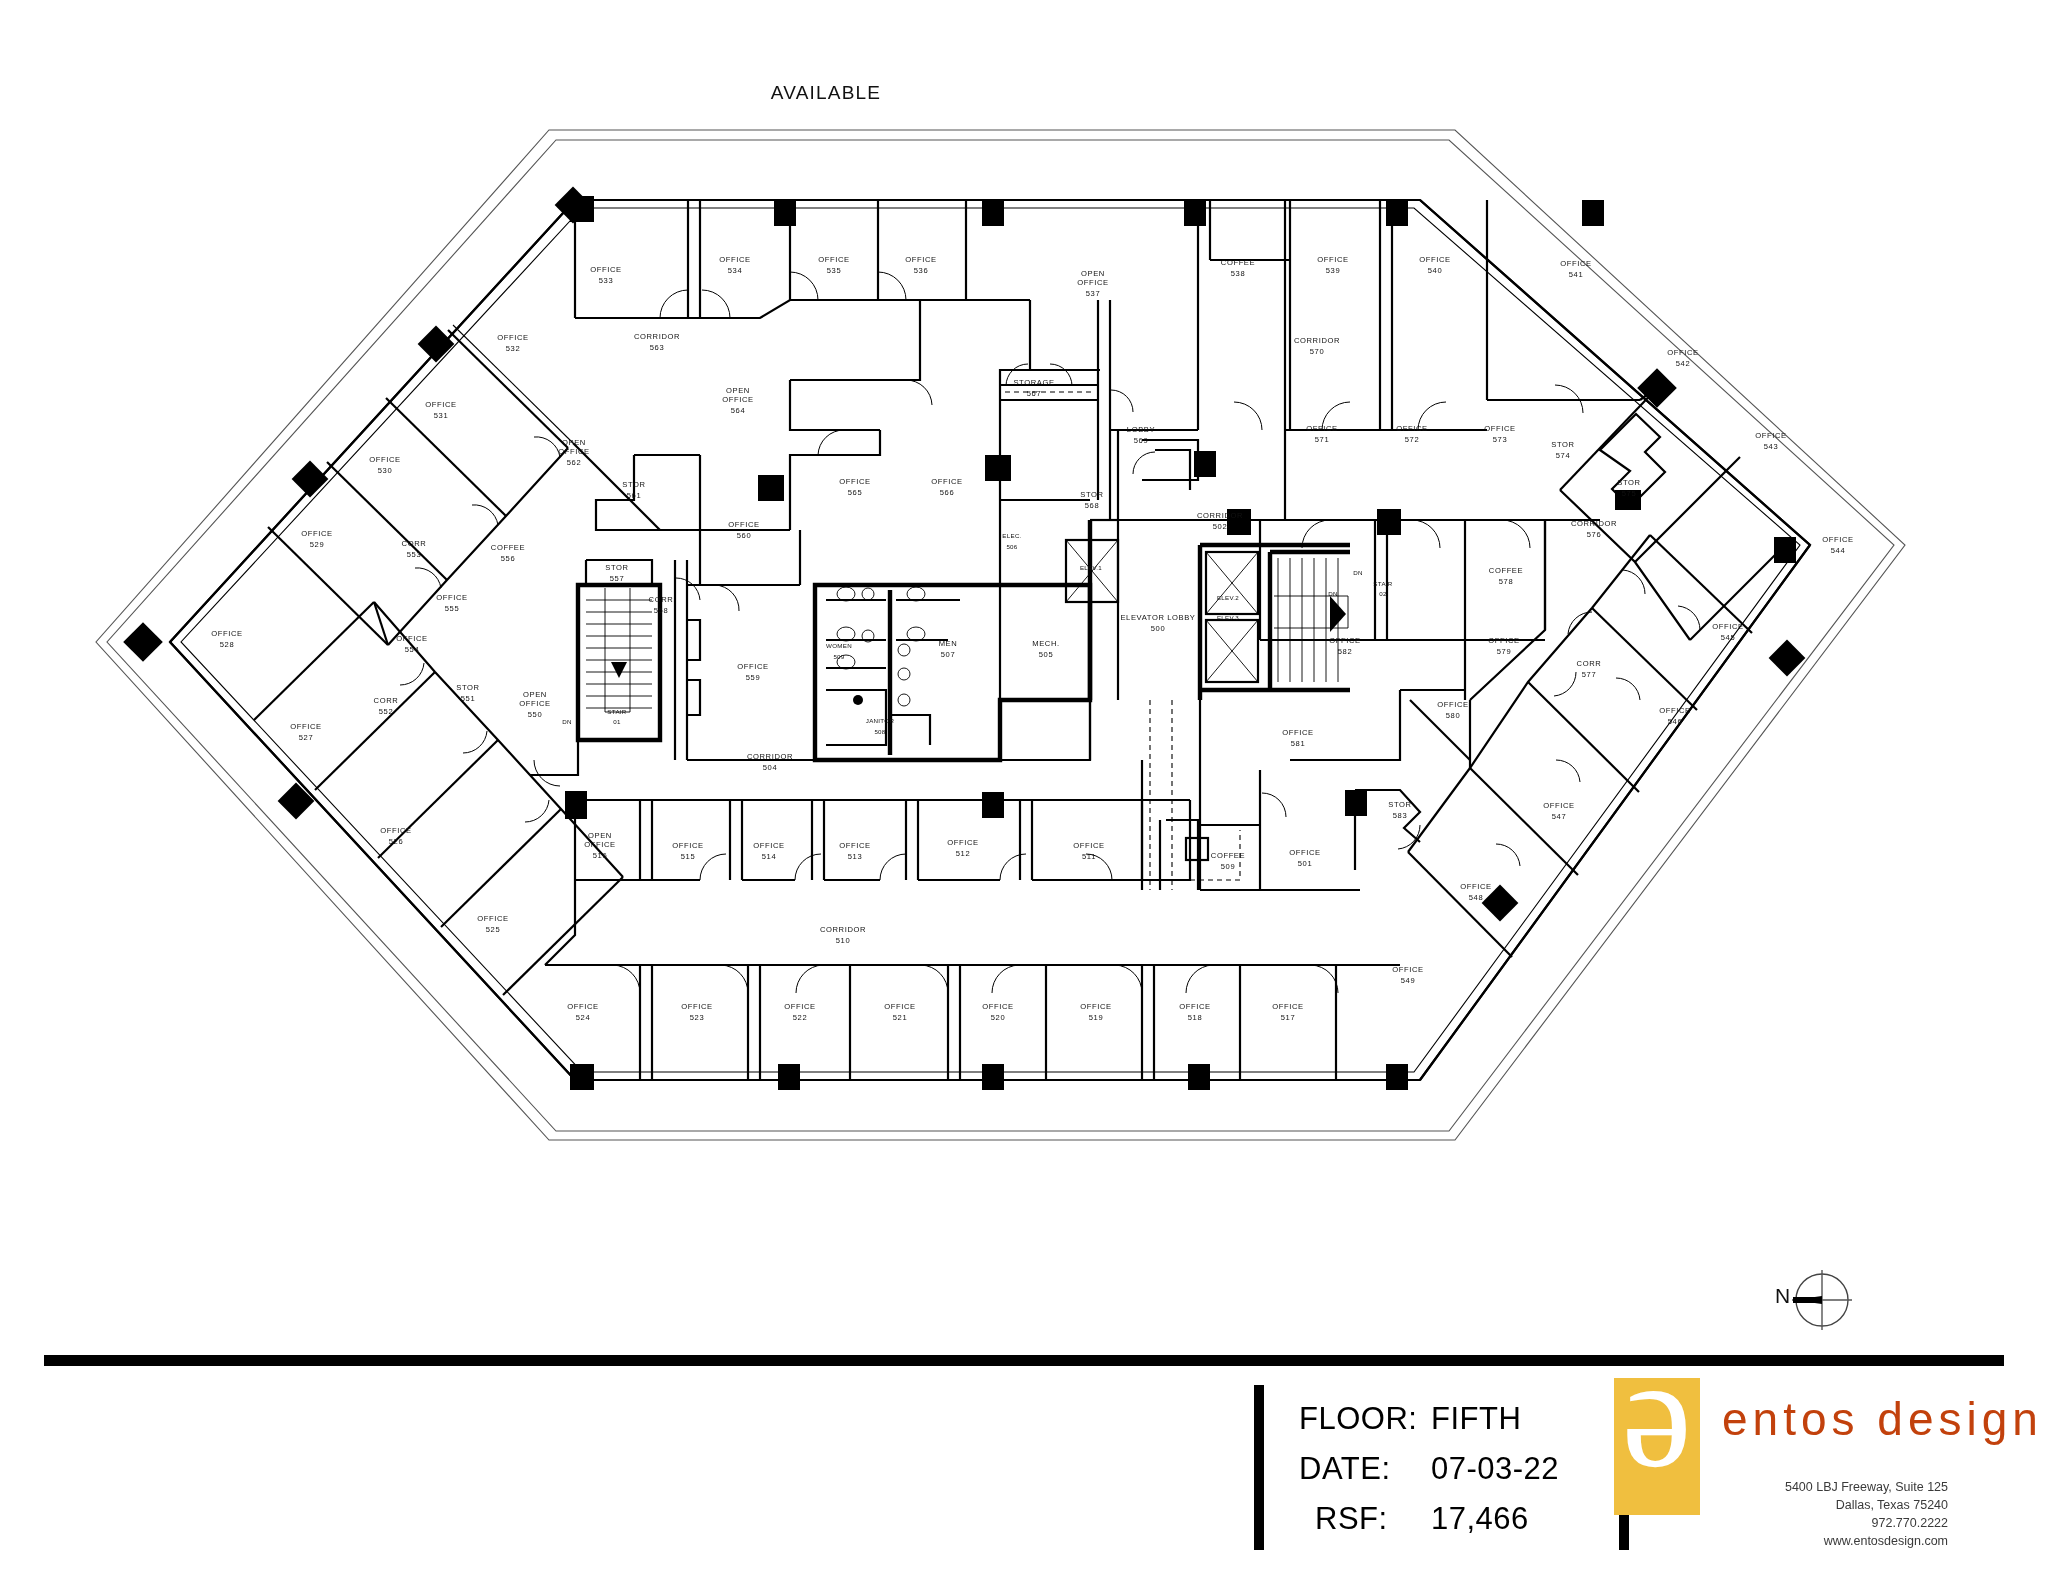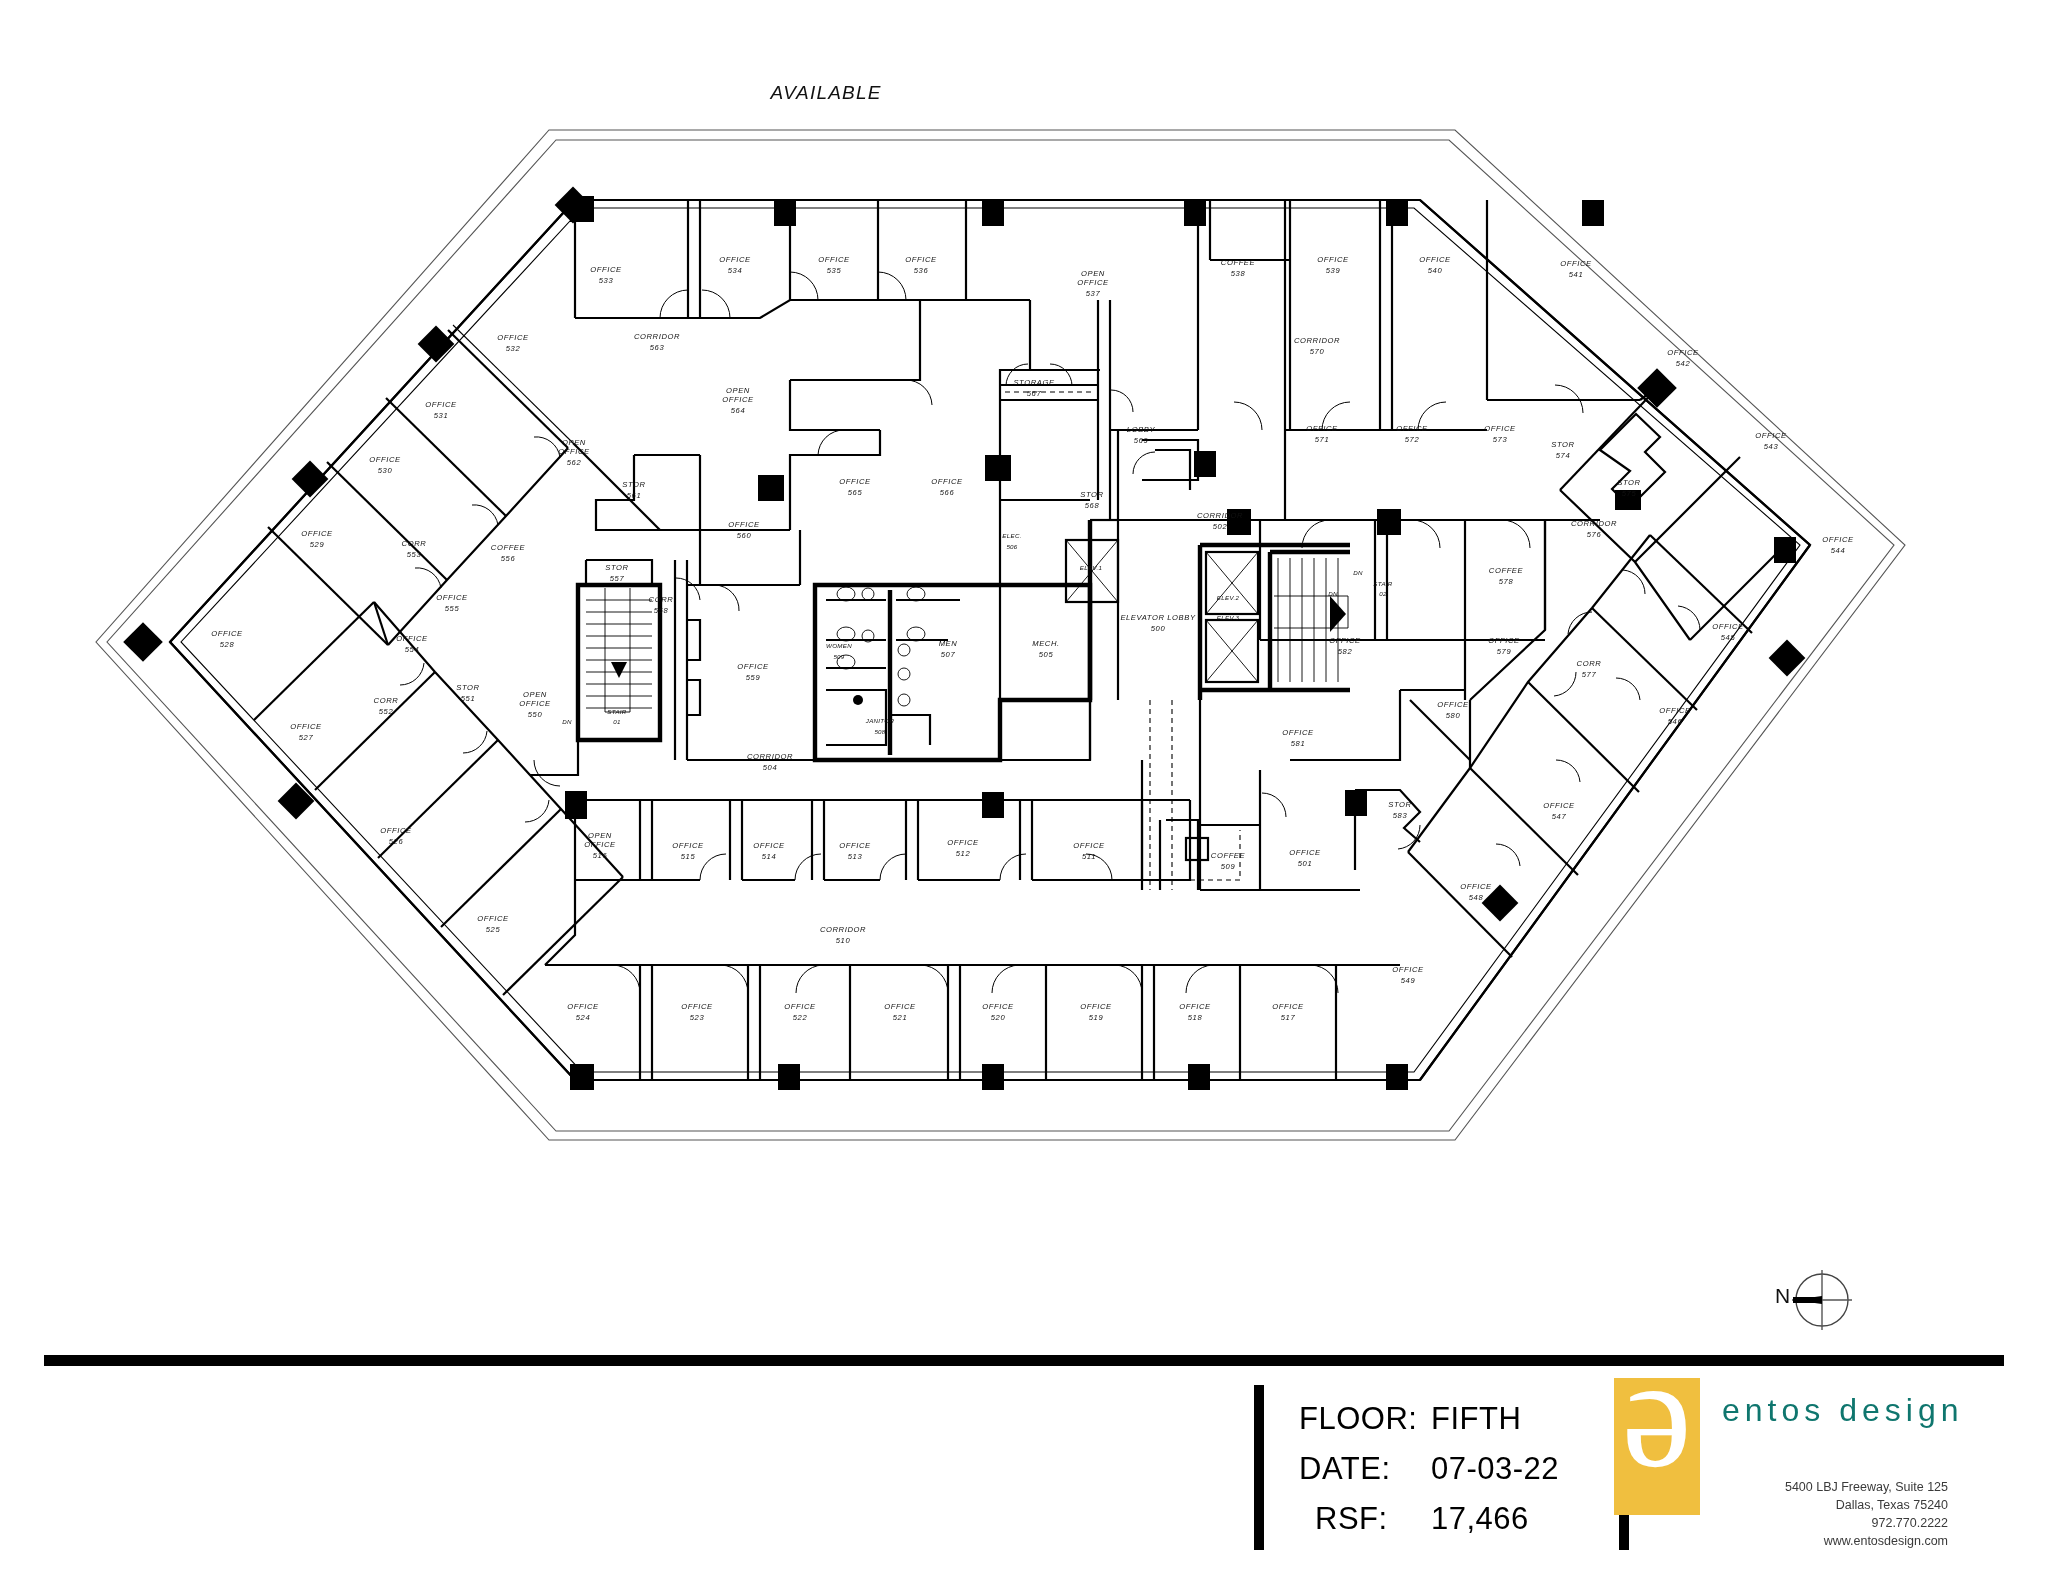--- a/index.html
+++ b/index.html
@@ -19,21 +19,20 @@
     inset: 0;
     background: #fff;
   }
 
   
   #plan-area {
     position: absolute;
     left: 0; top: 0;
     width: 1652px;
     height: 1290px;
-    font-style: italic;
   }
   #plan-svg { display: block; }
 
   .avail-title {
     position: absolute;
     left: 0; right: 0;
     top: 80px;
     text-align: center;
     font-family: "Liberation Sans", sans-serif;
     font-size: 19px;
@@ -146,23 +145,23 @@
     line-height: 0.78;
     font-weight: 400;
     transform: rotate(180deg);
     overflow: hidden;
   }
   #logo-word {
     position: absolute;
     left: 1722px;
     top: 1392px;
     font-family: "Liberation Sans", sans-serif;
-    font-size: 32px;
+    font-size: 46px;
     letter-spacing: 5px;
-    color: #0f766e;
+    color: #c2410c;
     white-space: nowrap;
   }
   #logo-addr {
     position: absolute;
     left: 1528px;
     top: 1478px;
     width: 420px;
     text-align: right;
     font-family: "Liberation Sans", sans-serif;
     font-size: 12.5px;

